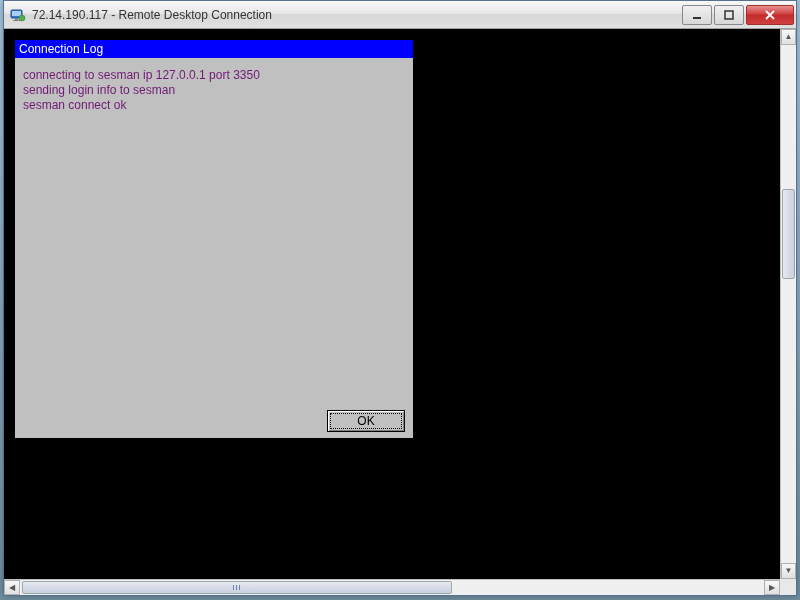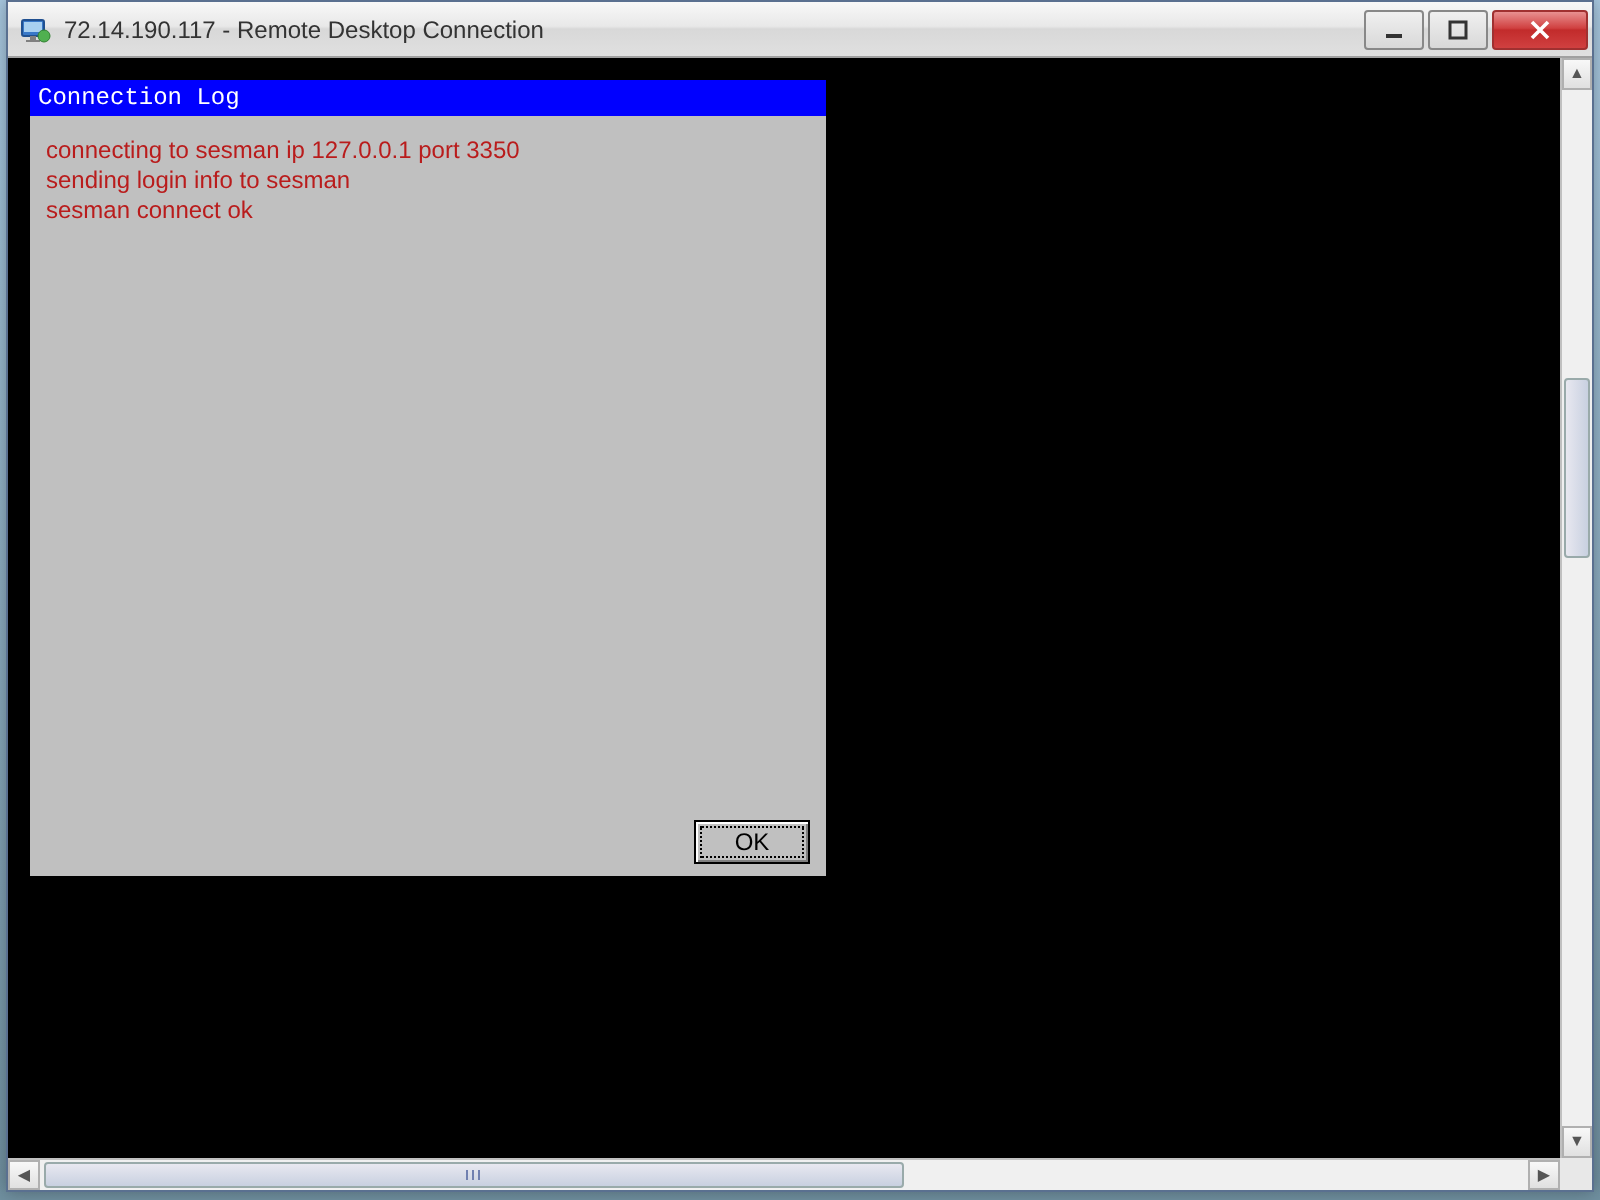--- a/index.html
+++ b/index.html
@@ -170,47 +170,47 @@
       background: #c0c0c0;
       border: 1px solid #000;
       display: flex;
       flex-direction: column;
     }
     .dialog-title {
       height: 18px;
       background: #0000ff;
       color: #fff;
       font-size: 12px;
-      font-family: Liberation Mono, monospace;
+      font-family: Liberation Sans, sans-serif;
       padding: 1px 4px;
       line-height: 16px;
     }
     .dialog-body {
       flex: 1;
       padding: 10px 8px 6px 8px;
       display: flex;
       flex-direction: column;
       font-family: Tahoma, Arial, sans-serif;
     }
     .log-area {
       flex: 1;
       font-size: 12px;
-      color: #b91c1c;
+      color: #701a75;
       line-height: 15px;
     }
     .log-line {
       white-space: nowrap;
     }
     .dialog-buttons {
       display: flex;
       justify-content: flex-end;
       padding-top: 4px;
     }
     .ok-btn {
-      width: 58px;
+      width: 78px;
       height: 22px;
       background: #c0c0c0;
       border: 1px solid #000;
       outline: 1px dotted #000;
       outline-offset: -4px;
       font-size: 12px;
       font-family: Tahoma, sans-serif;
       cursor: pointer;
       box-shadow: inset 1px 1px 0 #fff, inset -1px -1px 0 #808080;
     }

